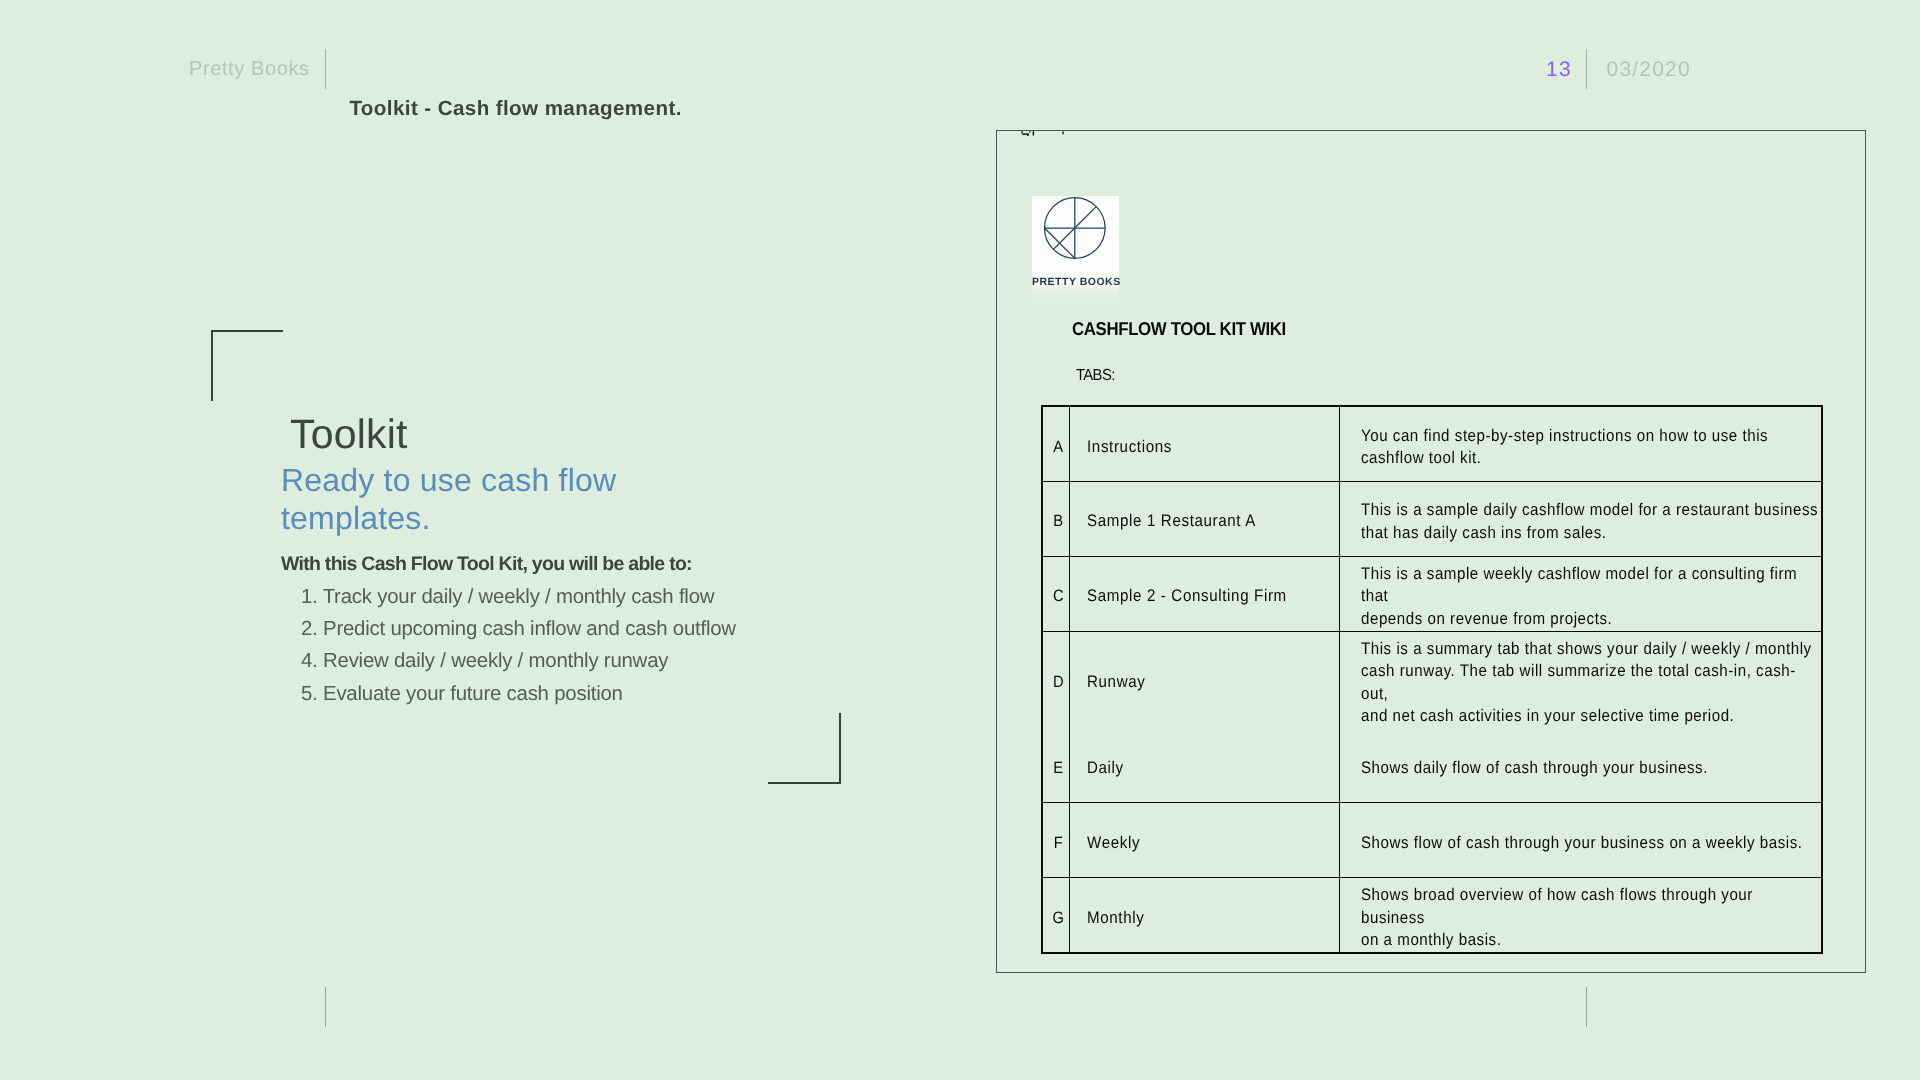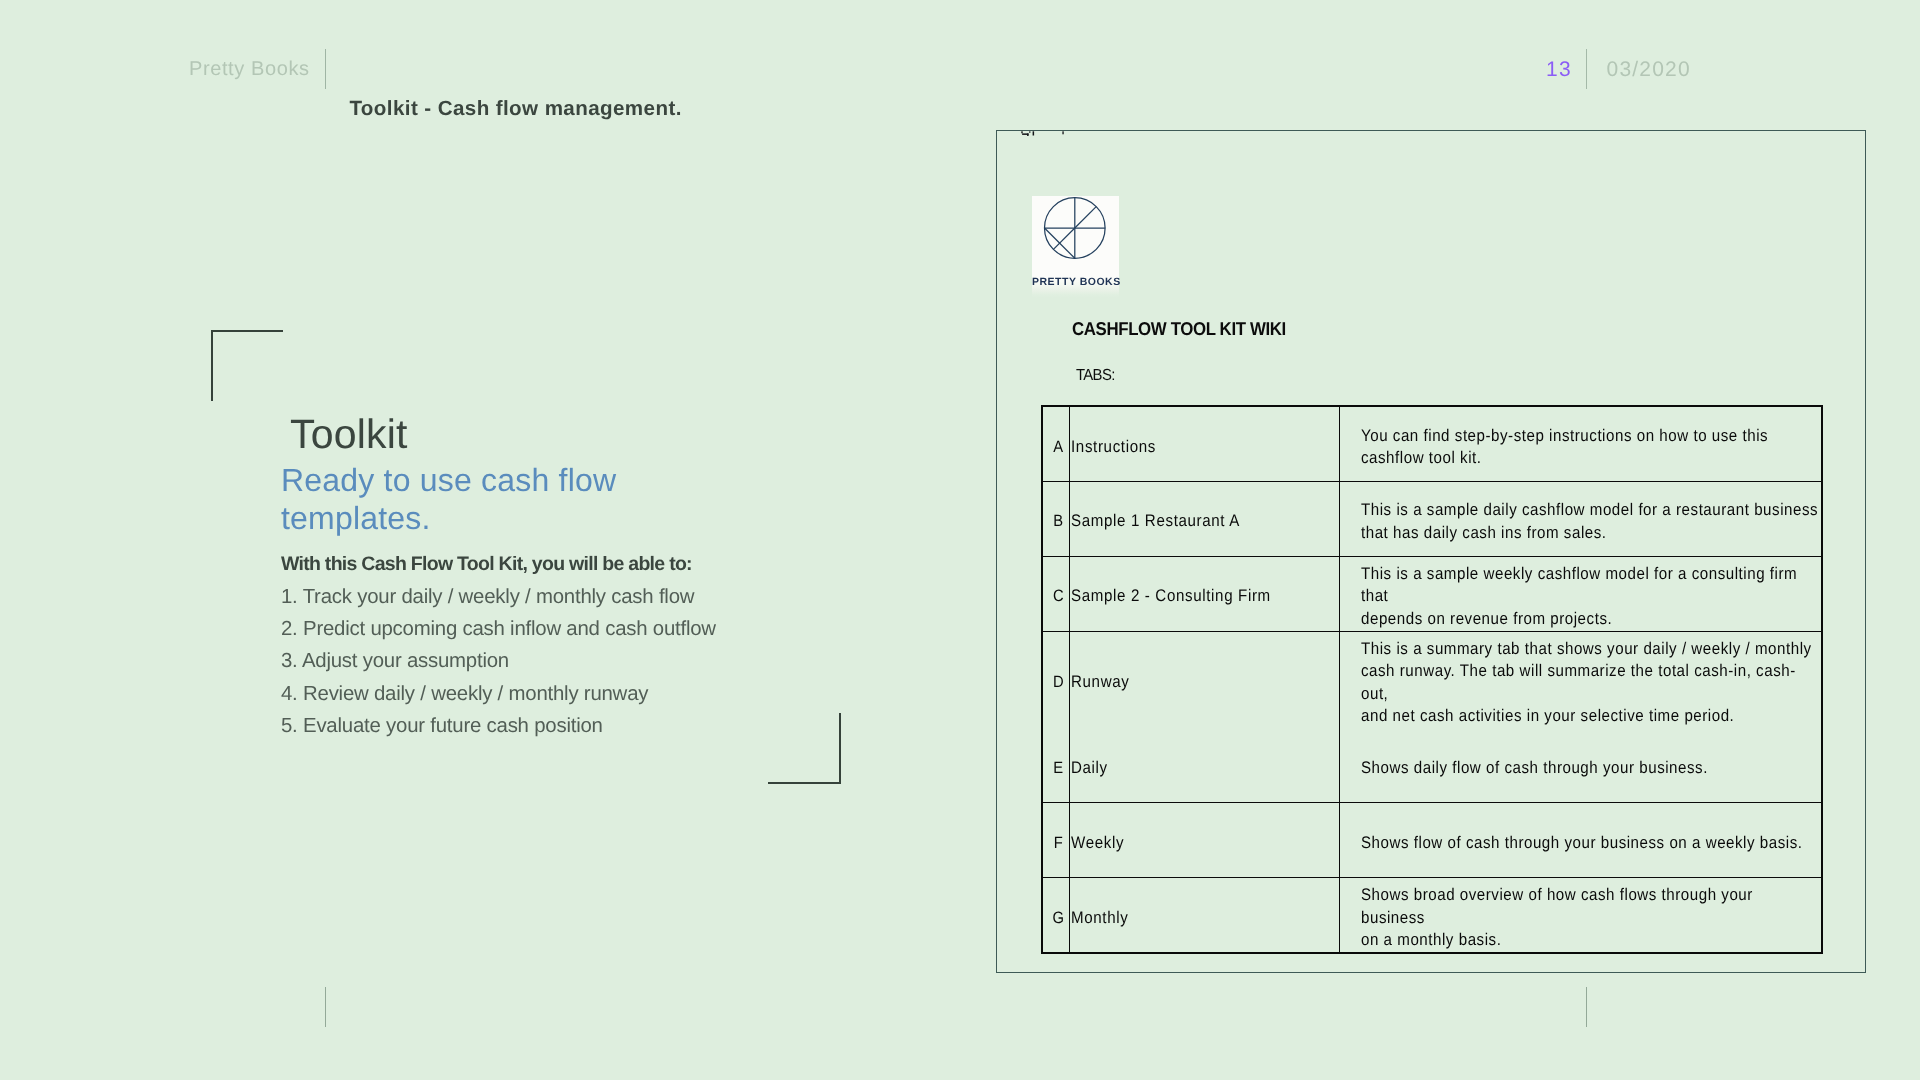--- a/index.html
+++ b/index.html
@@ -40,21 +40,21 @@
              font-size:41px;font-weight:400;color:#3b463f;letter-spacing:.2px;
              line-height:29.5px;white-space:nowrap;}
   .sub-title{position:absolute;left:0;top:460.6px;margin:0;
              font-size:32px;font-weight:400;color:#5a8cbd;
              letter-spacing:.2px;line-height:38.6px;width:345px;}
   .lead{position:absolute;left:0;top:556.5px;margin:0;
         font-size:19.5px;font-weight:700;color:#3b463f;letter-spacing:-.72px;
         line-height:15.5px;white-space:nowrap;}
   .bullets{position:absolute;left:0;top:580.5px;list-style:none;margin:0;padding:0;}
   .bullets li{font-size:20.4px;font-weight:400;color:#525e56;letter-spacing:-.22px;
-              line-height:32.45px;white-space:nowrap;}
+              line-height:32.45px;white-space:nowrap;margin-left:20px;}
 
   
   .shot{position:absolute;left:996px;top:130px;width:868px;height:841px;
         border:1.5px solid #3e5a56;background:#deeede;overflow:hidden;}
   .shot-inner{position:absolute;left:0;top:0;width:100%;height:100%;}
 
   .shot-clipline{position:absolute;left:24px;top:0;height:7px;width:60px;
                  overflow:hidden;line-height:0;font-size:0;}
   .shot-clipline svg{display:block;}
 
@@ -84,21 +84,21 @@
            font-size:16.8px;line-height:22.4px;padding:6px 0 0 0;letter-spacing:0.6px;
            font-family:"Liberation Sans",sans-serif;height:75px;box-sizing:border-box;}
   .wiki td > .sx{transform:scaleX(.90);transform-origin:0 50%;width:111.111%;}
   .wiki tr:first-child td{border-top-width:2px;}
   .wiki tr:last-child td{border-bottom-width:2px;}
   .wiki td:first-child{border-left-width:2px;}
   .wiki td:last-child{border-right-width:2px;}
   .wiki tr{height:75px;}
   .wiki tr.nobot td{border-bottom-color:transparent;}
   .wiki .c-key{width:27.5px;text-align:center;padding-left:5px;font-size:16.4px;}
-  .wiki .c-name{width:270px;padding-left:1px;letter-spacing:0.72px;}
+  .wiki .c-name{width:270px;padding-left:17px;letter-spacing:0.72px;}
   .wiki .c-desc{padding-left:21px;padding-right:1px;}
 </style>
 </head>
 <body>
 
 <div class="slide">
 
   <div class="hdr">
     <div class="hdr-brand">Pretty Books</div>
     <div class="hdr-rule"></div>
@@ -115,21 +115,20 @@
   <div class="tick tick-l"></div>
   <div class="tick tick-r"></div>
 
   <div class="lead-col">
     <h1 class="big-title">Toolkit</h1>
     <h2 class="sub-title">Ready to use cash flow templates.</h2>
     <p class="lead">With this Cash Flow Tool Kit, you will be able to:</p>
     <ol class="bullets">
       <li>1. Track your daily / weekly / monthly cash flow</li>
       <li>2. Predict upcoming cash inflow and cash outflow</li>
-      <li>3. Adjust your assumption</li>
       <li>4. Review daily / weekly / monthly runway</li>
       <li>5. Evaluate your future cash position</li>
     </ol>
   </div>
 
   <div class="shot">
     <div class="shot-clipline" aria-label="qpy /">
       <svg viewBox="0 0 60 7" width="60" height="7" aria-hidden="true">
         <g fill="#131518">
           <rect x="0.3" y="0.3" width="1.4" height="2.0"></rect>

